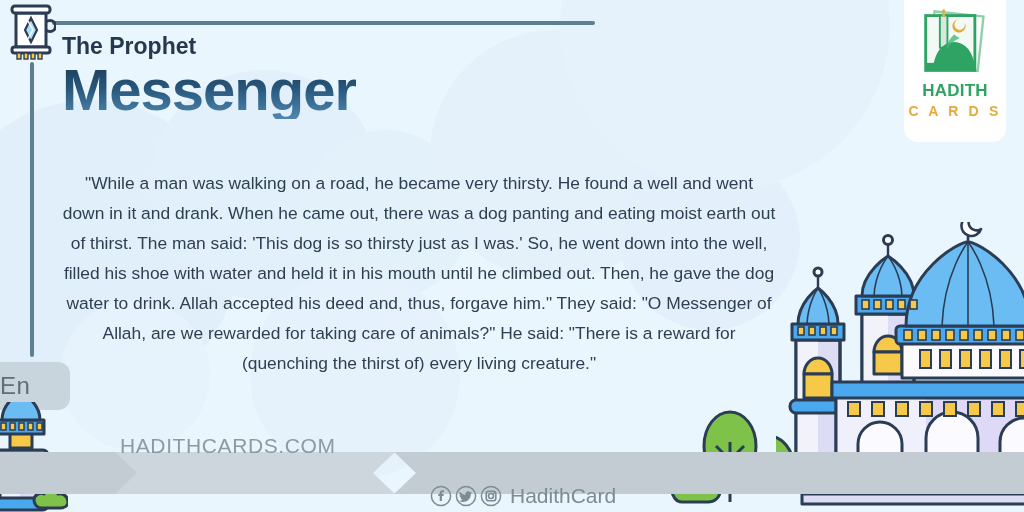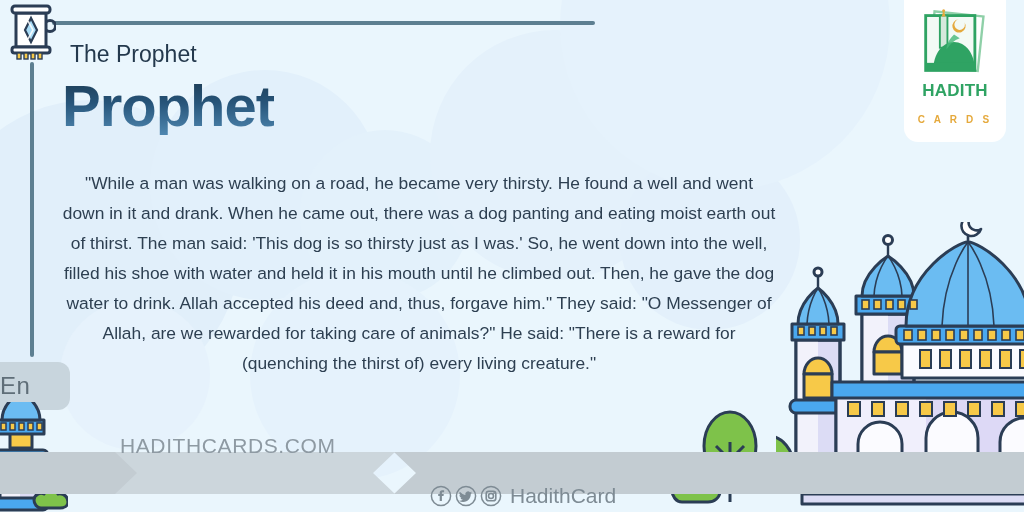--- a/index.html
+++ b/index.html
@@ -44,22 +44,22 @@
   .vrule {
     position:absolute; left:30px; top:62px; width:4px; height:295px;
     background:#5d7f91; border-radius:2px;
   }
 
   
   .heading {
     position:absolute; left:62px; top:34px; width:560px;
   }
   .t-prophet {
-    font-size:23px; font-weight:normal; color:#24394d;
-    letter-spacing:0px; line-height:1.1; margin:8px;
+    font-size:23px; font-weight:bold; color:#24394d;
+    letter-spacing:0px; line-height:1.1; margin:0;
   }
   .t-name {
     font-size:58px; font-weight:bold; line-height:1.0; margin:2px 0 0 0;
     letter-spacing:-1px;
     background: linear-gradient(180deg,#1d3b52 0%,#27557a 45%,#4f87b0 100%);
     -webkit-background-clip: text;
     background-clip: text;
     color: transparent;
     -webkit-text-fill-color: transparent;
     display:inline-block;
@@ -78,22 +78,22 @@
     box-shadow:0 0 0 0 rgba(0,0,0,0);
     display:flex; flex-direction:column;
     align-items:center; justify-content:flex-start;
     padding-top:24px; box-sizing:border-box;
   }
   .logo-word {
     font-size:17px; font-weight:bold; color:#2fa363;
     letter-spacing:0.2px; line-height:1; margin-top:4px;
   }
   .logo-sub {
-    font-size:10px; font-weight:bold; color:#e5a93c;
-    letter-spacing:3.2px; line-height:1; margin-top:16px;text-align:center;
+    font-size:14px; font-weight:bold; color:#e5a93c;
+    letter-spacing:3.2px; line-height:1; margin-top:5px;text-align:center;
   }
 
   
   .body-text {
     position:absolute; left:62px; top:168px; width:714px;
     text-align:center;
     font-size:17.4px; line-height:30px; color:#2d3f51;
   }
   .source {
     position:absolute; left:62px; top:396px; width:714px;
@@ -175,21 +175,21 @@
       <rect x="4" y="43" width="38" height="6" rx="2.5" fill="#ffffff" stroke="#2b3d55" stroke-width="3"></rect>
       <rect x="9" y="49" width="4" height="6" fill="#f7c948" stroke="#2b3d55" stroke-width="1.4"></rect>
       <rect x="16" y="49" width="4" height="6" fill="#f7c948" stroke="#2b3d55" stroke-width="1.4"></rect>
       <rect x="23" y="49" width="4" height="6" fill="#f7c948" stroke="#2b3d55" stroke-width="1.4"></rect>
       <rect x="30" y="49" width="4" height="6" fill="#f7c948" stroke="#2b3d55" stroke-width="1.4"></rect>
     </svg>
   </div>
 
   <div class="heading">
     <div class="t-prophet">The Prophet</div>
-    <div class="t-name">Prophet</div>
+    <div class="t-name">Messenger</div>
   </div>
 
   <div class="logo">
     <svg viewBox="0 0 78 74" width="74" height="70">
       <g transform="rotate(6 39 37)">
         <rect x="14" y="6" width="52" height="58" fill="#ffffff" stroke="#8fd0a8" stroke-width="2.5"></rect>
       </g>
       <rect x="8" y="8" width="52" height="58" fill="#f3faf5" stroke="#2fa363" stroke-width="3"></rect>
       <rect x="23" y="8" width="8" height="34" fill="#d6e9dc" stroke="#2fa363" stroke-width="2"></rect>
       <path d="M27 2 L29 9 L25 9 Z" fill="#e5a93c"></path>

